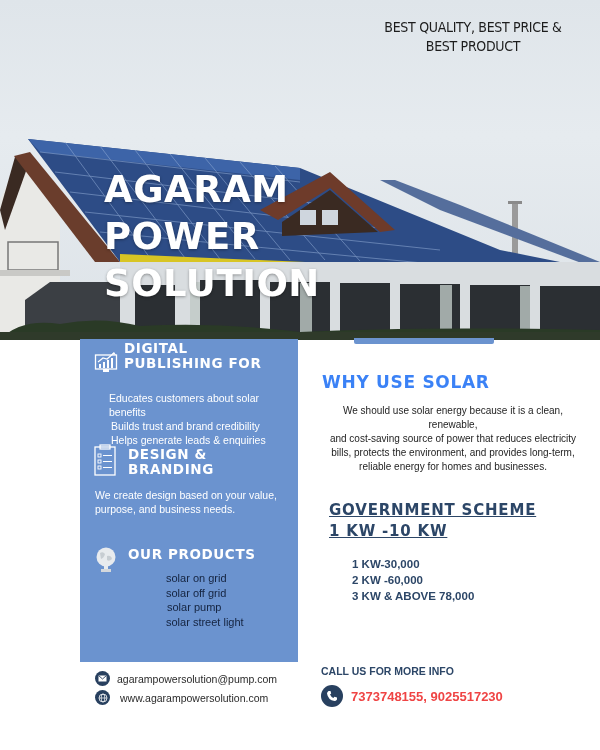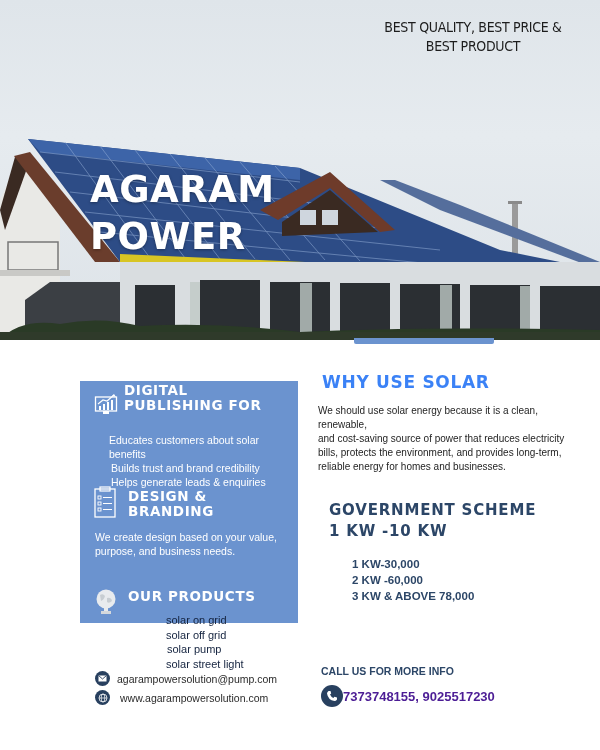--- a/index.html
+++ b/index.html
@@ -11,35 +11,34 @@
       position: absolute; left: 0; top: 0; width: 600px; height: 340px; overflow: hidden;
       background: linear-gradient(180deg, #dfe5ea 0%, #e6ebef 40%, #dde3e8 100%);
     }
     .hero svg.scene { position: absolute; left: 0; top: 0; }
     .tagline {
       position: absolute; left: 368px; top: 18px; width: 210px;
       text-align: center; color: #1d1d1d; font-size: 14px; line-height: 19px;
       font-family: "DejaVu Sans", sans-serif; font-stretch: condensed; letter-spacing: -0.3px;
     }
     .brand {
-      position: absolute; left: 90px; top: 166px; color: #ffffff;
+      position: absolute; left: 104px; top: 166px; color: #ffffff;
       font-family: "DejaVu Sans", sans-serif; font-weight: bold;
       font-size: 37px; line-height: 47px; letter-spacing: 0.5px;
       text-shadow: 0 1px 3px rgba(0,0,0,0.35);
     }
     .hero-accent {
       position: absolute; left: 354px; top: 338px; width: 140px; height: 6px;
       background: #6b93cf; border-radius: 0 0 2px 2px;
     }
 
     
     .panel {
-      position: absolute; left: 80px; top: 339px; width: 218px; height: 242px;
+      position: absolute; left: 80px; top: 339px; width: 218px; height: 323px;
       background: #6b93cf;
-      margin-top: 42px;
     }
     .sec-title {
       position: absolute; color: #ffffff; font-weight: bold;
       font-family: "DejaVu Sans", sans-serif; font-size: 13.5px; line-height: 15px; letter-spacing: 0.6px;
     }
     .panel .body-text {
       position: absolute; color: #ffffff; font-size: 10.5px; line-height: 14px;
       font-family: "Liberation Sans", sans-serif;
     }
     .panel .icon { position: absolute; }
@@ -48,26 +47,26 @@
       font-size: 11px; line-height: 14.5px; font-family: "Liberation Sans", sans-serif;
     }
     .products div { white-space: nowrap; }
 
     
     .why-title {
       position: absolute; left: 322px; top: 372px; color: #3b82f6;
       font-family: "DejaVu Sans", sans-serif; font-weight: bold; font-size: 17px; letter-spacing: 0.7px;
     }
     .why-text {
-      position: absolute; left: 318px; top: 404px; width: 270px; text-align: left;
+      position: absolute; left: 318px; top: 404px; width: 270px; text-align: center;
       color: #1e1e1e; font-size: 10px; line-height: 14px; font-family: "Liberation Sans", sans-serif;
     }
     .gov-title {
       position: absolute; left: 329px; top: 500px; color: #2c4667;
-      font-family: "DejaVu Sans", sans-serif; font-weight: bold; font-size: 15px; line-height: 21px; letter-spacing: 0.8px;
+      font-family: "DejaVu Sans", sans-serif; font-weight: bold; font-size: 15px; line-height: 21px; letter-spacing: 0.8px; text-decoration: underline;
     }
     .gov-list {
       position: absolute; left: 352px; top: 556px; color: #2c4667; font-weight: bold;
       font-size: 11.5px; line-height: 16px; font-family: "Liberation Sans", sans-serif;
     }
 
     
     .contact-row { position: absolute; display: flex; align-items: center; }
     .circle-icon {
       width: 15px; height: 15px; border-radius: 50%; background: #28405f;
@@ -75,21 +74,21 @@
     }
     .contact-text { color: #2a2a2a; font-size: 10.5px; font-family: "Liberation Sans", sans-serif; }
     .call-label {
       position: absolute; left: 321px; top: 665px; color: #2c4667; font-weight: bold;
       font-size: 10.5px; font-family: "Liberation Sans", sans-serif;
     }
     .phone-icon {
       width: 22px; height: 22px; border-radius: 50%; background: #28405f;
       display: flex; align-items: center; justify-content: center;
     }
-    .phone-text { color: #4c1d95; font-weight: bold; font-size: 13px; font-family: "Liberation Sans", sans-serif; }
+    .phone-text { color: #ef4444; font-weight: bold; font-size: 13px; font-family: "Liberation Sans", sans-serif; margin-left: 8px; }
   </style>
 </head>
 <body>
 
 <div class="hero">
   <svg class="scene" width="600" height="340" viewBox="0 0 600 340">
 
     <rect x="512" y="203" width="6" height="90" fill="#9a9a9a"></rect>
     <rect x="508" y="201" width="14" height="3" fill="#8a8a8a"></rect>
 
@@ -153,20 +152,21 @@
   </svg>
 
   <div class="tagline">
     <div>BEST QUALITY, BEST PRICE &amp;</div>
     <div>BEST PRODUCT</div>
   </div>
 
   <div class="brand">
     <div>AGARAM</div>
     <div>POWER</div>
+    <div>SOLUTION</div>
   </div>
 </div>
 <div class="hero-accent"></div>
 
 <div class="panel">
 
   <svg class="icon" style="left:14px;top:12px" width="24" height="24" viewBox="0 0 24 24">
     <rect x="1.5" y="4" width="21" height="14" fill="none" stroke="#fff" stroke-width="1.3"></rect>
     <rect x="9" y="18" width="6" height="3" fill="#fff"></rect>
     <rect x="5" y="13" width="2" height="4" fill="#fff"></rect>

